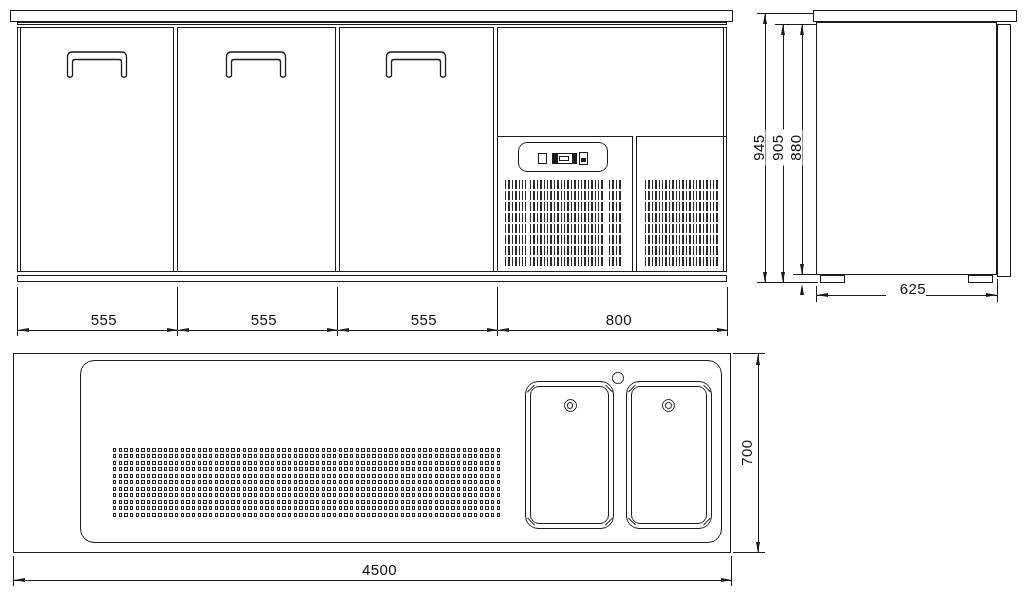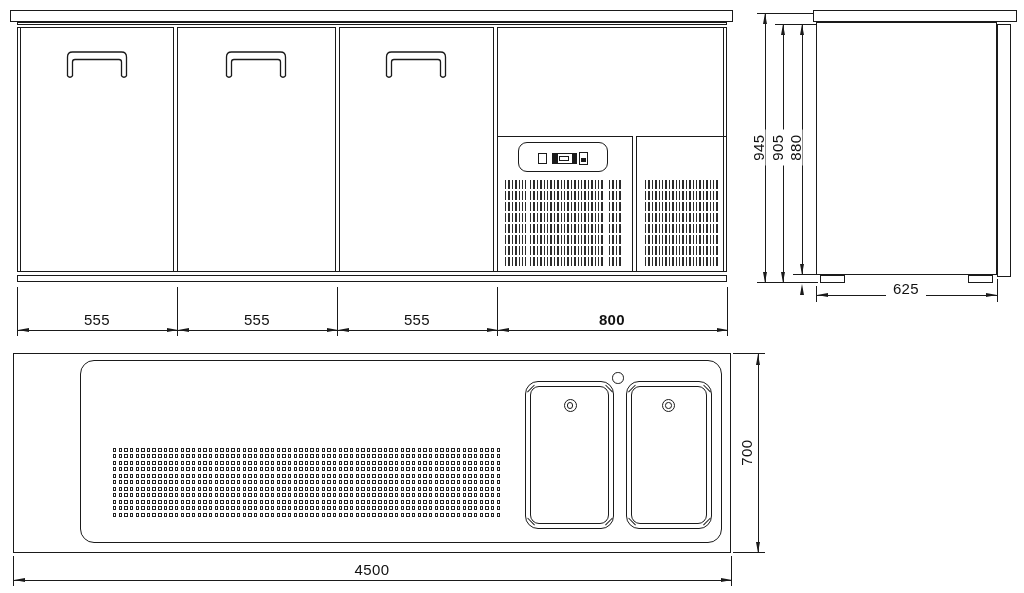--- a/index.html
+++ b/index.html
@@ -5,21 +5,21 @@
   html,body{margin:0;padding:0;background:#fff;}
   #canvas{position:relative;width:1024px;height:593px;background:#fff;overflow:hidden;
           font-family:"Liberation Sans",sans-serif;}
   .b{position:absolute;border:1.5px solid #1a1a1a;background:#fff;box-sizing:border-box;}
   .l{position:absolute;background:#1a1a1a;}
   .dbl-v{position:absolute;border-left:1.2px solid #1a1a1a;border-right:1.2px solid #1a1a1a;
          background:#fff;box-sizing:border-box;}
   .dbl-h{position:absolute;border-top:1.2px solid #1a1a1a;border-bottom:1.2px solid #1a1a1a;
          background:#fff;box-sizing:border-box;}
   .txt{position:absolute;font-size:15px;color:#111;letter-spacing:.4px;white-space:nowrap;
-       text-align:center;background:#fff;line-height:15px;}
+       text-align:right;background:#fff;line-height:15px;}
   .vtxt{position:absolute;font-size:15px;color:#111;letter-spacing:.4px;white-space:nowrap;
         width:36px;height:15px;text-align:center;background:#fff;line-height:15px;
         transform:rotate(-90deg);}
   .ah{position:absolute;width:0;height:0;border-style:solid;border-color:transparent;}
   .ah-l{border-width:2.7px 11px 2.7px 0;border-right-color:#1a1a1a;}
   .ah-r{border-width:2.7px 0 2.7px 11px;border-left-color:#1a1a1a;}
   .ah-u{border-width:0 2.7px 11px 2.7px;border-bottom-color:#1a1a1a;}
   .ah-d{border-width:11px 2.7px 0 2.7px;border-top-color:#1a1a1a;}
   .vent{position:absolute;background-color:#fff;
     background-image:
@@ -111,21 +111,21 @@
     <div class="ah ah-r" style="left:166.6px;top:327.9px;"></div>
     <div class="ah ah-l" style="left:177.6px;top:327.9px;"></div>
     <div class="ah ah-r" style="left:326.6px;top:327.9px;"></div>
     <div class="ah ah-l" style="left:337.6px;top:327.9px;"></div>
     <div class="ah ah-r" style="left:486.6px;top:327.9px;"></div>
     <div class="ah ah-l" style="left:497.6px;top:327.9px;"></div>
     <div class="ah ah-r" style="left:716.6px;top:327.9px;"></div>
     <div class="txt" style="left:77px;top:312px;width:40px;">555</div>
     <div class="txt" style="left:237px;top:312px;width:40px;">555</div>
     <div class="txt" style="left:397px;top:312px;width:40px;">555</div>
-    <div class="txt" style="left:592px;top:312px;width:40px;font-weight:bold;">800</div>
+    <div class="txt" style="left:592px;top:312px;width:40px;">800</div>
   </div>
 
   <div>
     <div class="b" style="left:813px;top:10px;width:204px;height:12px;"></div>
     <div class="b" style="left:816px;top:22px;width:181px;height:253px;"></div>
     <div class="b" style="left:997px;top:24px;width:14px;height:253px;border-width:1.3px;"></div>
     <div class="b" style="left:820px;top:275px;width:25px;height:7.5px;border-width:1.3px;"></div>
     <div class="b" style="left:968px;top:275px;width:25px;height:7.5px;border-width:1.3px;"></div>
 
     <div class="l" style="left:757px;top:13px;width:56px;height:1.1px;"></div>

